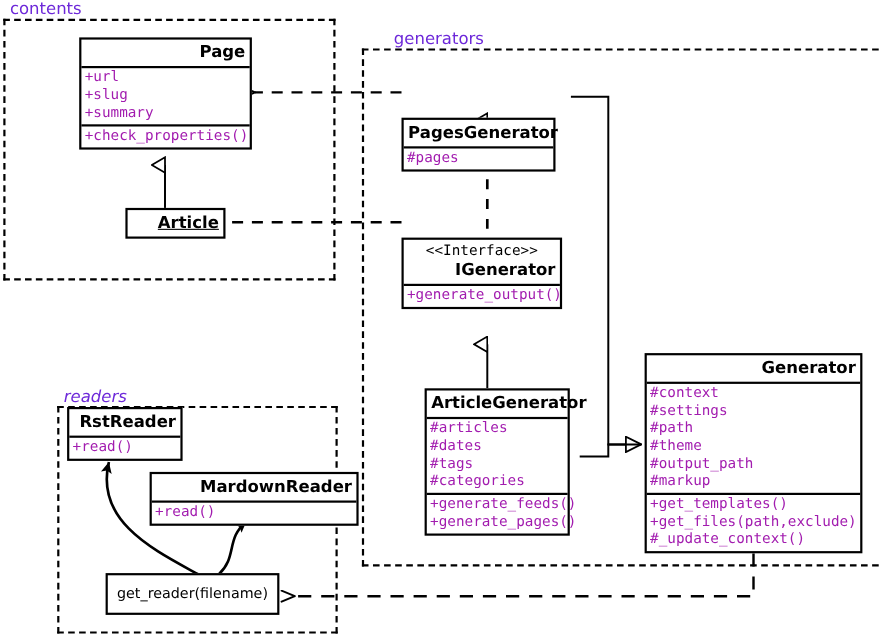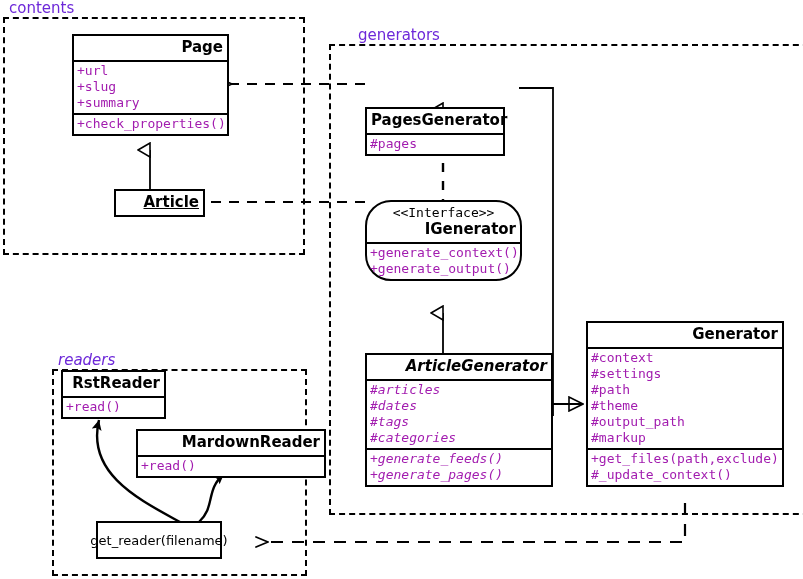--- a/index.html
+++ b/index.html
@@ -185,30 +185,29 @@
     <div class="uml-name">Article</div>
   </div>
 
   <div class="uml-class" style="left:365px; top:59px; width:140px;margin-top:48px;">
     <div class="uml-name">PagesGenerator</div>
     <div class="uml-compartment">
       <div class="uml-member">#pages</div>
     </div>
   </div>
 
-  <div class="uml-class" style="left:365px; top:200px; width:157px;border-radius:26px;">
+  <div class="uml-class" style="left:365px; top:216px; width:146px;">
     <div class="uml-stereo">&lt;&lt;Interface&gt;&gt;</div>
     <div class="uml-name" style="padding-top:0;">IGenerator</div>
     <div class="uml-compartment">
-      <div class="uml-member">+generate_context()</div>
       <div class="uml-member">+generate_output()</div>
     </div>
   </div>
 
-  <div class="uml-class" style="left:365px; top:353px; width:188px;font-style:italic;">
+  <div class="uml-class" style="left:386px; top:353px; width:132px;">
     <div class="uml-name">ArticleGenerator</div>
     <div class="uml-compartment">
       <div class="uml-member">#articles</div>
       <div class="uml-member">#dates</div>
       <div class="uml-member">#tags</div>
       <div class="uml-member">#categories</div>
     </div>
     <div class="uml-compartment">
       <div class="uml-member">+generate_feeds()</div>
       <div class="uml-member">+generate_pages()</div>
@@ -219,36 +218,37 @@
     <div class="uml-name">Generator</div>
     <div class="uml-compartment">
       <div class="uml-member">#context</div>
       <div class="uml-member">#settings</div>
       <div class="uml-member">#path</div>
       <div class="uml-member">#theme</div>
       <div class="uml-member">#output_path</div>
       <div class="uml-member">#markup</div>
     </div>
     <div class="uml-compartment">
+      <div class="uml-member">+get_templates()</div>
       <div class="uml-member">+get_files(path,exclude)</div>
       <div class="uml-member">#_update_context()</div>
     </div>
   </div>
 
   <div class="uml-class" style="left:61px; top:370px; width:105px;">
     <div class="uml-name">RstReader</div>
     <div class="uml-compartment">
       <div class="uml-member">+read()</div>
     </div>
   </div>
 
   <div class="uml-class" style="left:136px; top:429px; width:190px;">
     <div class="uml-name">MardownReader</div>
     <div class="uml-compartment">
       <div class="uml-member">+read()</div>
     </div>
   </div>
 
-  <div class="plain-box" style="left:96px; top:521px; width:126px; height:38px;">
+  <div class="plain-box" style="left:96px; top:521px; width:158px; height:38px;">
     <span class="label">get_reader(filename)</span>
   </div>
 
 </div>
 
 </body></html>

